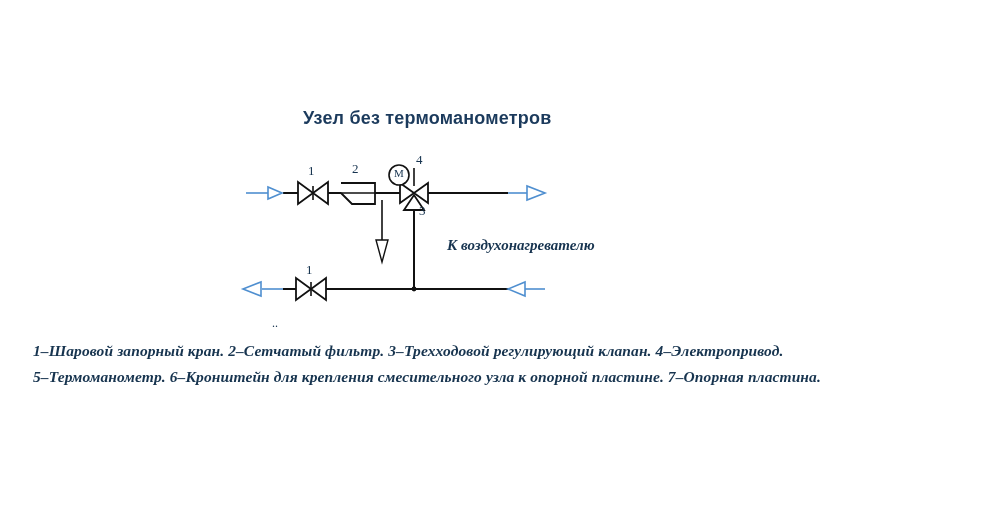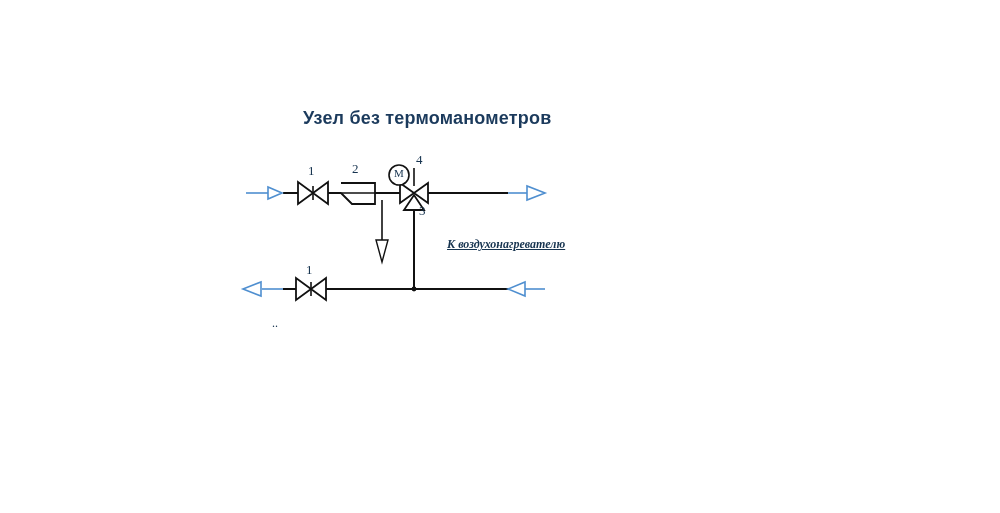--- a/index.html
+++ b/index.html
@@ -52,24 +52,23 @@
     font-style: normal;
     color: #16334f;
     white-space: nowrap;
   }
 
   .annot-text {
     position: absolute;
     font-family: "Liberation Serif", serif;
     font-style: italic;
     font-weight: 700;
-    font-size: 12px;
+    font-size: 15px;
     color: #16334f;
     white-space: nowrap;
-    text-decoration: underline;
   }
 
   .legend {
     position: absolute;
     left: 33px;
     top: 338px;
     width: 950px;
   }
   .legend-line {
     font-family: "Liberation Serif", serif;
@@ -172,14 +171,18 @@
   <div class="num-label" style="left:419px; top:203px;">3</div>
 
   <div class="num-label" style="left:416px; top:152px;">4</div>
 
   <div class="num-label" style="left:306px; top:262px;">1</div>
 
   <div class="annot-text" style="left:447px; top:237px;">К воздухонагревателю</div>
 
   <div class="dots-mark">..</div>
 
+  <div class="legend">
+    <div class="legend-line">1–Шаровой запорный кран. 2–Сетчатый фильтр. 3–Трехходовой регулирующий клапан. 4–Электропривод.</div>
+    <div class="legend-line">5–Термоманометр. 6–Кронштейн для крепления смесительного узла к опорной пластине. 7–Опорная пластина.</div>
+  </div>
 
 </div>
 
 </body></html>

